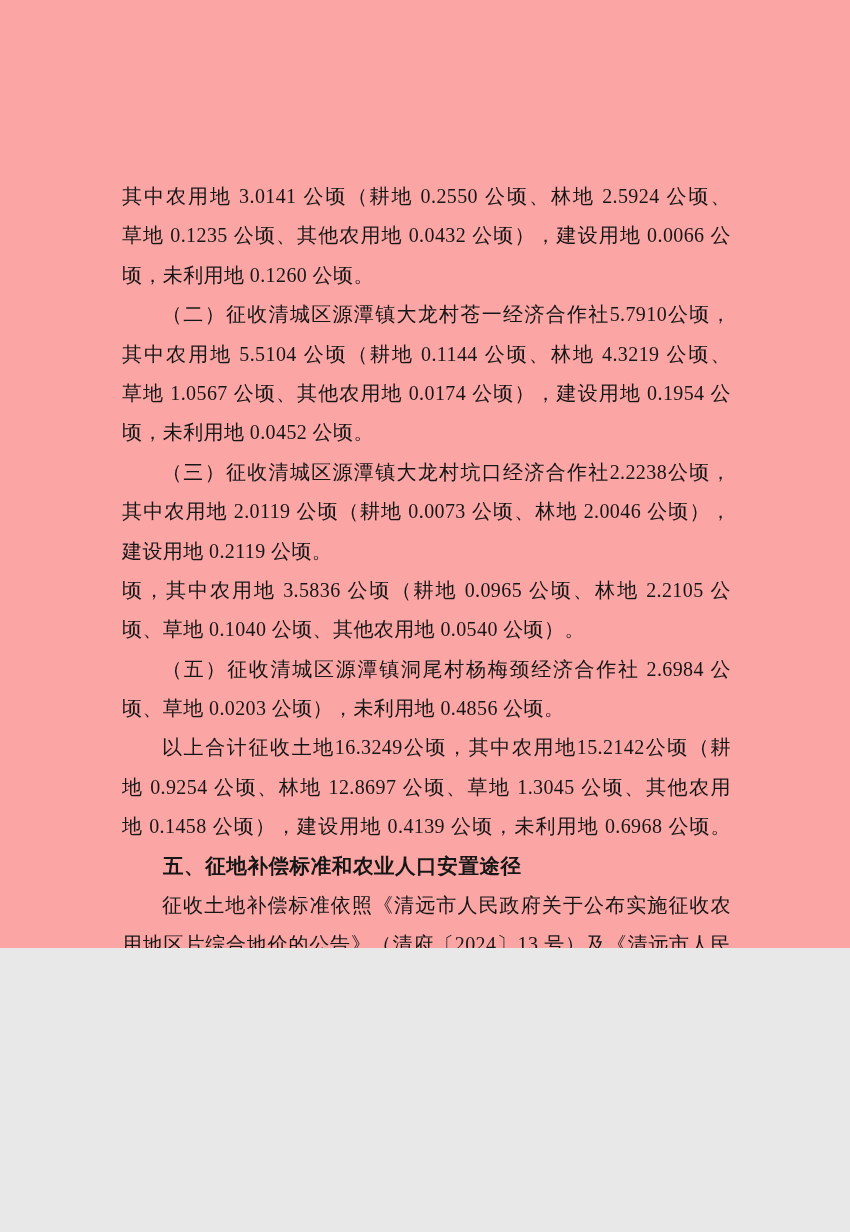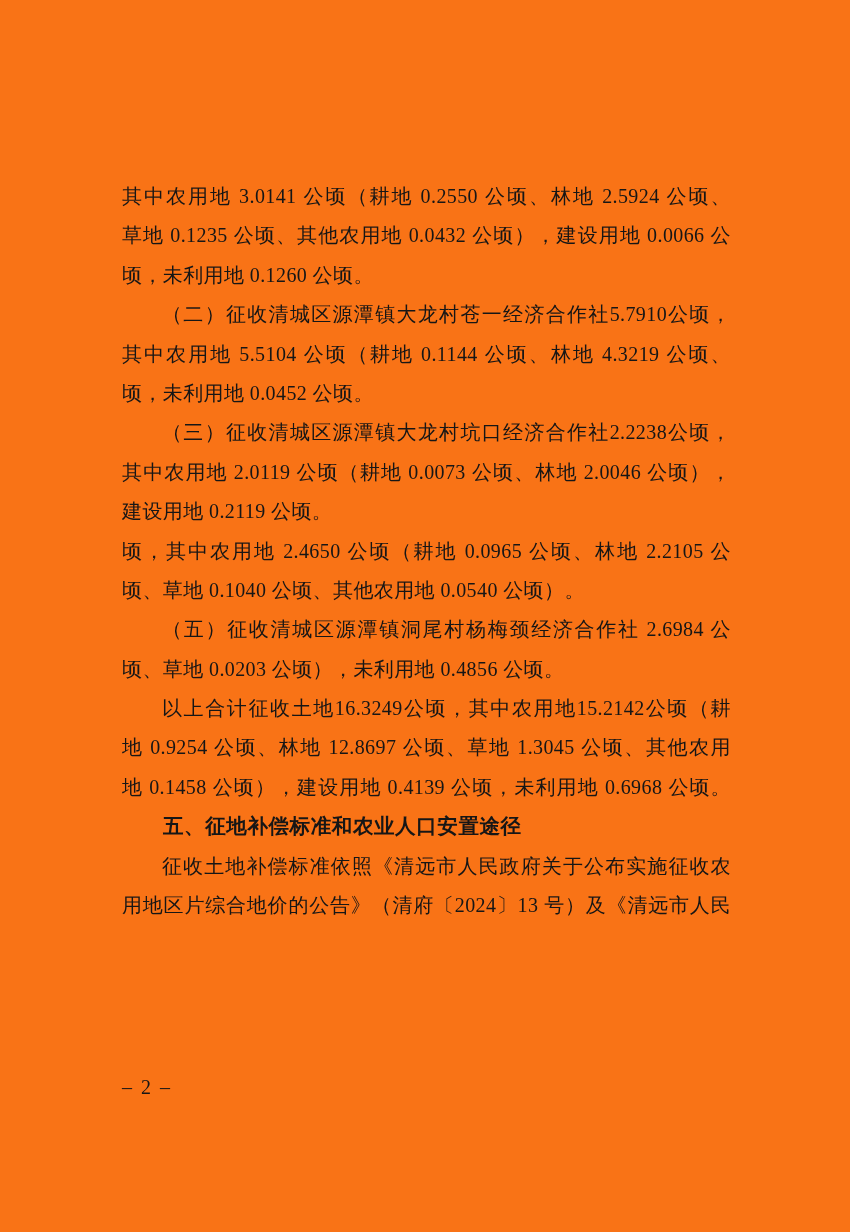--- a/index.html
+++ b/index.html
@@ -3,23 +3,23 @@
 <meta charset="utf-8">
 <style>
   html, body {
     margin: 0;
     padding: 0;
     background: #e8e8e8;
   }
   .doc-page {
     position: relative;
     width: 850px;
-    height: 1232px;
+    height: 948px;
     margin: 0;
-    background: #f97316;
+    background: #fca5a5;
     overflow: hidden;
     color: #161616;
     font-family: "Liberation Serif", "DejaVu Serif", serif;
   }
   .content {
     position: absolute;
     left: 122px;
     top: 177px;
     width: 609px;
   }
@@ -61,25 +61,26 @@
 </head>
 <body>
 
 <div class="doc-page">
   <div class="content">
     <div class="line j">其中农用地 3.0141 公顷（耕地 0.2550 公顷、林地 2.5924 公顷、</div>
     <div class="line j">草地 0.1235 公顷、其他农用地 0.0432 公顷），建设用地 0.0066 公</div>
     <div class="line">顷，未利用地 0.1260 公顷。</div>
     <div class="line j i">（二）征收清城区源潭镇大龙村苍一经济合作社5.7910公顷，</div>
     <div class="line j">其中农用地 5.5104 公顷（耕地 0.1144 公顷、林地 4.3219 公顷、</div>
+    <div class="line j">草地 1.0567 公顷、其他农用地 0.0174 公顷），建设用地 0.1954 公</div>
     <div class="line">顷，未利用地 0.0452 公顷。</div>
     <div class="line j i">（三）征收清城区源潭镇大龙村坑口经济合作社2.2238公顷，</div>
     <div class="line j">其中农用地 2.0119 公顷（耕地 0.0073 公顷、林地 2.0046 公顷），</div>
     <div class="line">建设用地 0.2119 公顷。</div>
-    <div class="line j">顷，其中农用地 2.4650 公顷（耕地 0.0965 公顷、林地 2.2105 公</div>
+    <div class="line j">顷，其中农用地 3.5836 公顷（耕地 0.0965 公顷、林地 2.2105 公</div>
     <div class="line">顷、草地 0.1040 公顷、其他农用地 0.0540 公顷）。</div>
     <div class="line j i">（五）征收清城区源潭镇洞尾村杨梅颈经济合作社 2.6984 公</div>
     <div class="line">顷、草地 0.0203 公顷），未利用地 0.4856 公顷。</div>
     <div class="line j i">以上合计征收土地16.3249公顷，其中农用地15.2142公顷（耕</div>
     <div class="line j">地 0.9254 公顷、林地 12.8697 公顷、草地 1.3045 公顷、其他农用</div>
     <div class="line j">地 0.1458 公顷），建设用地 0.4139 公顷，未利用地 0.6968 公顷。</div>
     <div class="line h i">五、征地补偿标准和农业人口安置途径</div>
     <div class="line j i">征收土地补偿标准依照《清远市人民政府关于公布实施征收农</div>
     <div class="line j">用地区片综合地价的公告》（清府〔2024〕13 号）及《清远市人民</div>
   </div>

